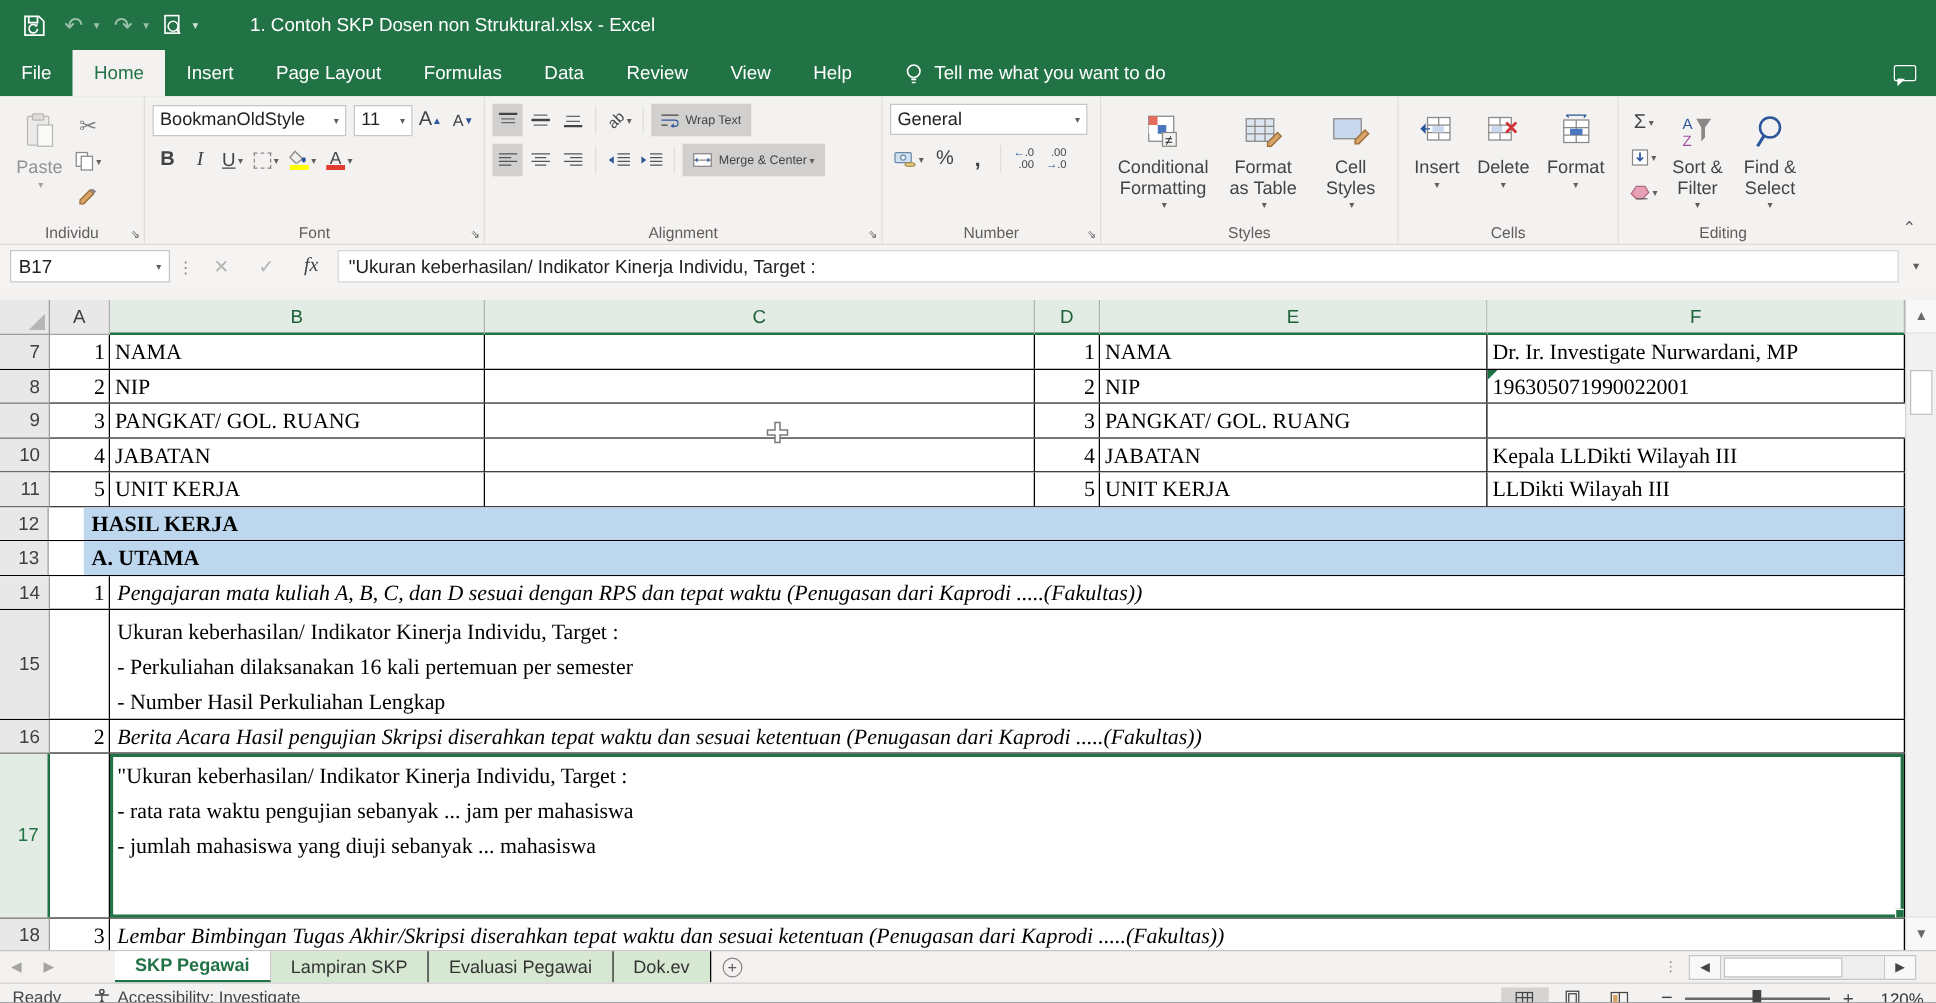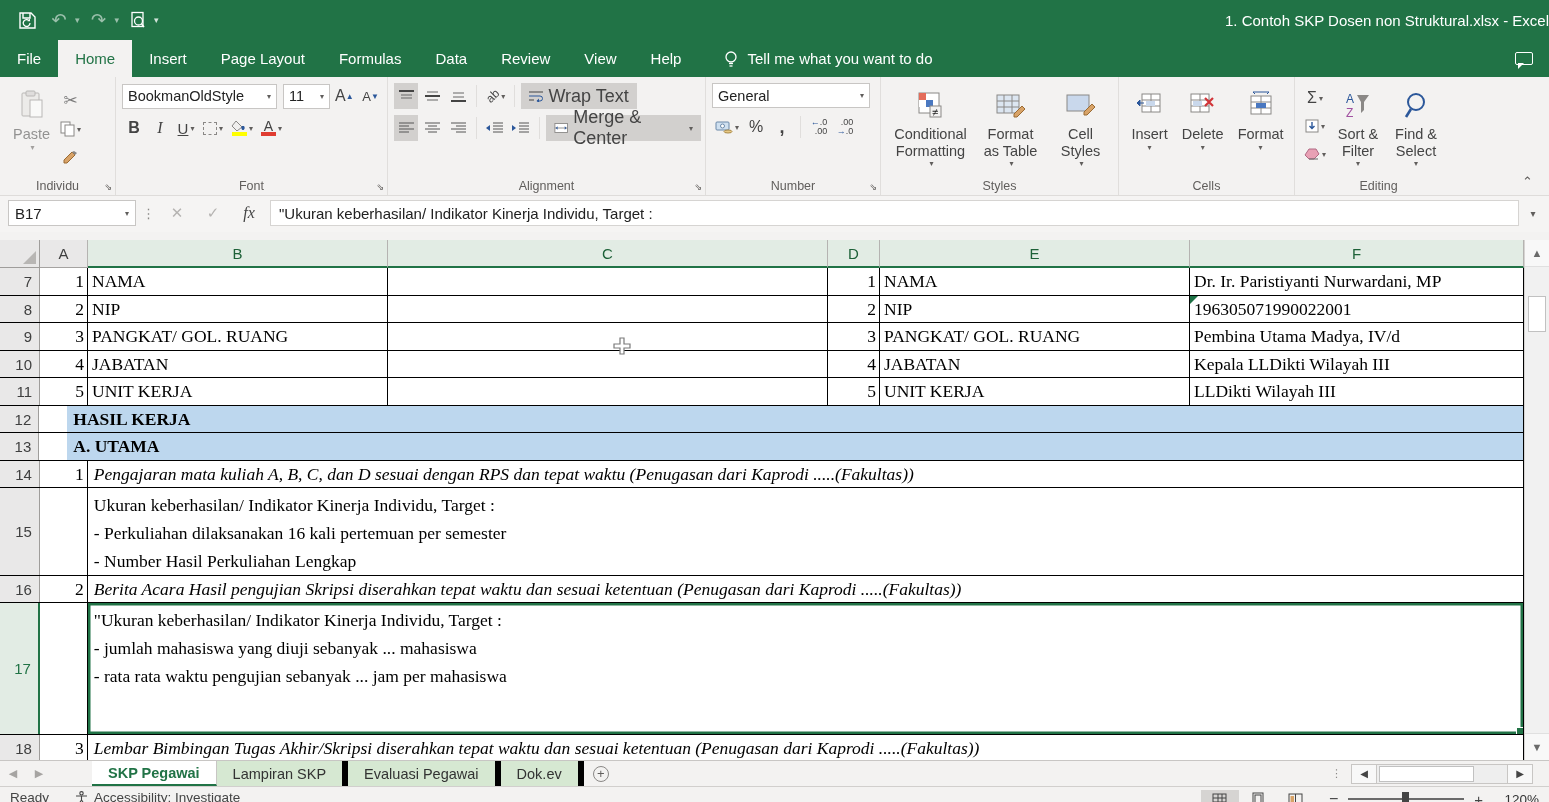--- a/index.html
+++ b/index.html
@@ -7,21 +7,21 @@
   .app{ position:relative; width:1549px; height:802px; background:#f3f2f1; overflow:hidden;
         font-family:"Liberation Sans", sans-serif; font-size:15px; color:#222; }
 
   
   .titlebar{ position:absolute; left:0; top:0; width:1549px; height:40px; background:#217346;
              display:flex; align-items:center; color:#fff; }
   .qat{ display:flex; align-items:center; gap:6px; padding-left:14px; width:200px; }
   .qat .qbtn{ width:26px; height:26px; display:flex; align-items:center; justify-content:center; }
   .qat .dim{ opacity:.55; }
   .mini-arrow{ font-size:9px; opacity:.8; margin-left:-3px; }
-  .title-text{ flex:1; text-align:right; font-size:15px; color:#fff; white-space:nowrap; }
+  .title-text{ flex:1; text-align:left; font-size:15px; color:#fff; white-space:nowrap; }
   .tb-right{ display:flex; align-items:center; gap:0; }
   .user-name{ margin-right:12px; font-size:15px; }
   .avatar{ width:28px; height:28px; border-radius:50%; background:#d6d6d6; color:#555;
            display:flex; align-items:center; justify-content:center; font-size:13px; margin-right:18px; }
   .winbtn{ width:48px; height:40px; display:flex; align-items:center; justify-content:center; color:#fff; }
   .ico-min{ width:11px; height:1px; background:#fff; }
   .ico-restore{ width:10px; height:10px; border:1px solid #fff; position:relative; }
   .ico-restore:before{ content:""; position:absolute; left:2px; top:-4px; width:10px; height:10px; border:1px solid #fff; border-left:none; border-bottom:none; }
   .ico-close{ font-size:19px; line-height:1; }
 
@@ -50,21 +50,21 @@
   .bigbtn{ display:flex; flex-direction:column; align-items:center; justify-content:flex-start; padding:4px 7px 2px; color:#444; text-align:center; line-height:1.15; font-size:14.5px; }
   .bigbtn .bb-icon{ height:36px; display:flex; align-items:center; justify-content:center; margin-bottom:3px; }
   .combo{ background:#fff; border:1px solid #c8c6c4; height:25px; display:flex; align-items:center; padding:0 5px; font-size:14.5px; color:#222; }
   .combo .ddv{ margin-left:auto; padding-left:6px; }
   .fontname{ width:155px; }
   .fontsize{ width:47px; margin-left:4px; }
   .glyph{ font-size:17px; }
   .colorbar{ display:flex; flex-direction:column; align-items:center; line-height:1; }
   .colorbar .bar{ width:15px; height:4px; margin-top:1px; }
   .dotbox{ width:14px; height:13px; border:1px dashed #8a8886; position:relative; }
-  .toggle-lbl{ font-size:18px; }
+  .toggle-lbl{ font-size:10px; }
   .num2{ font-size:9px; line-height:1.05; color:#444; text-align:right; }
   .vsep{ width:1px; background:#e0dedc; margin:2px 4px; align-self:stretch; }
   .collapse{ position:absolute; right:16px; bottom:6px; color:#605e5c; font-size:13px; }
 
   
   .fbar{ position:absolute; left:0; top:196px; width:1549px; height:36px; background:#f5f4f3;
          display:flex; align-items:center; padding:4px 8px 6px 8px; gap:6px; }
   .namebox{ width:128px; height:26px; background:#fff; border:1px solid #c8c6c4; display:flex; align-items:center; padding:0 6px; }
   .namebox .ddv{ margin-left:auto; }
   .fdots{ color:#8a8886; font-size:13px; letter-spacing:1px; }
@@ -103,21 +103,21 @@
   .vs-btn{ height:27px; display:flex; align-items:center; justify-content:center; color:#6a6a6a; font-size:11px; background:#f8f8f8; border-bottom:1px solid #e0e0e0; }
   .vs-btn.bottom{ position:absolute; bottom:0; left:0; right:0; border-top:1px solid #e0e0e0; border-bottom:none; }
   .vs-thumb{ position:absolute; left:3px; right:3px; top:56px; height:36px; background:#fff; border:1px solid #c1c1c1; }
 
   
   .tabstrip{ position:absolute; left:0; top:760px; width:1549px; height:26px; background:#f3f2f1;
              border-top:1px solid #c8c6c4; display:flex; align-items:stretch; }
   .tnav{ width:26px; display:flex; align-items:center; justify-content:center; color:#a6a4a2; font-size:11px; }
   .sheettabs{ display:flex; margin-left:40px; }
   .stab{ display:flex; align-items:center; padding:0 16px; font-size:14.5px; background:#d6e8d2; color:#333;
-         border-right:6px solid #000000; white-space:nowrap; }
+         border-right:1px solid #000000; white-space:nowrap; }
   .stab.active{ background:#fff; color:#217346; font-weight:bold; border-bottom:2px solid #217346; border-right:1px solid #c8c6c4; }
   .newsheet{ width:34px; display:flex; align-items:center; justify-content:center; }
   .plus-circle{ width:16px; height:16px; border:1px solid #8a8886; border-radius:50%; color:#605e5c; font-size:13px; line-height:14px; text-align:center; }
   .tabstrip .spacer{ flex:1; }
   .hdots{ color:#8a8886; font-size:11px; letter-spacing:1px; align-self:center; margin-right:8px; }
   .hscroll{ display:flex; align-items:center; margin-right:16px; gap:0; }
   .hs-btn{ width:26px; height:20px; border:1px solid #c8c6c4; background:#f8f8f8; display:flex; align-items:center; justify-content:center; font-size:10px; color:#444; }
   .hs-track{ width:130px; height:20px; border-top:1px solid #c8c6c4; border-bottom:1px solid #c8c6c4; background:#eee; position:relative; }
   .hs-thumb{ position:absolute; left:2px; top:1px; bottom:1px; width:95px; background:#fff; border:1px solid #c1c1c1; }
 
@@ -587,39 +587,38 @@
         <div class="g-hcell sel" style="width: 310px;">E</div>
         <div class="g-hcell sel" style="width: 334px;">F</div>
       </div>
       <div class="g-row" style="height: 28px;">
         <div class="g-rh">7</div>
         <div class="g-cell c-num" style="width: 48px;">1</div>
         <div class="g-cell c-txt" style="width: 300px;">NAMA</div>
         <div class="g-cell c-txt" style="width: 440px;"></div>
         <div class="g-cell c-num" style="width: 52px;">1</div>
         <div class="g-cell c-txt" style="width: 310px;">NAMA</div>
-        <div class="g-cell c-txt" style="width: 334px;">Dr. Ir. Paristiyanti Nurwardani, MP</div>
+        <div class="g-cell c-txt" style="width: 334px;">Dr. Ir. Investigate Nurwardani, MP</div>
       </div>
       <div class="g-row" style="height: 27px;">
         <div class="g-rh">8</div>
         <div class="g-cell c-num" style="width: 48px;">2</div>
         <div class="g-cell c-txt" style="width: 300px;">NIP</div>
         <div class="g-cell c-txt" style="width: 440px;"></div>
         <div class="g-cell c-num" style="width: 52px;">2</div>
         <div class="g-cell c-txt" style="width: 310px;">NIP</div>
         <div class="g-cell c-txt" style="width: 334px;">196305071990022001<div class="flagTL"></div></div>
       </div>
       <div class="g-row" style="height: 28px;">
         <div class="g-rh">9</div>
         <div class="g-cell c-num" style="width: 48px;">3</div>
         <div class="g-cell c-txt" style="width: 300px;">PANGKAT/ GOL. RUANG</div>
         <div class="g-cell c-txt" style="width: 440px;"></div>
         <div class="g-cell c-num" style="width: 52px;">3</div>
         <div class="g-cell c-txt" style="width: 310px;">PANGKAT/ GOL. RUANG</div>
-        <div class="g-cell c-txt" style="width: 334px;">Pembina Utama Madya, IV/d</div>
       </div>
       <div class="g-row" style="height: 27px;">
         <div class="g-rh">10</div>
         <div class="g-cell c-num" style="width: 48px;">4</div>
         <div class="g-cell c-txt" style="width: 300px;">JABATAN</div>
         <div class="g-cell c-txt" style="width: 440px;"></div>
         <div class="g-cell c-num" style="width: 52px;">4</div>
         <div class="g-cell c-txt" style="width: 310px;">JABATAN</div>
         <div class="g-cell c-txt" style="width: 334px;">Kepala LLDikti Wilayah III</div>
       </div>
@@ -657,22 +656,22 @@
       <div class="g-row" style="height: 27px;">
         <div class="g-rh">16</div>
         <div class="g-cell c-num" style="width: 48px;">2</div>
         <div class="g-cell c-task" style="width: 1440px;">Berita Acara Hasil pengujian Skripsi diserahkan tepat waktu dan sesuai ketentuan (Penugasan dari Kaprodi .....(Fakultas))</div>
       </div>
       <div class="g-row" style="height: 132px;">
         <div class="g-rh sel">17</div>
         <div class="g-cell c-num" style="width: 48px;"></div>
         <div class="g-cell c-detail selcell" style="width: 1440px;">
           <div class="dline">"Ukuran keberhasilan/ Indikator Kinerja Individu, Target :</div>
+          <div class="dline">- rata rata waktu pengujian sebanyak ... jam per mahasiswa</div>
           <div class="dline">- jumlah mahasiswa yang diuji sebanyak ... mahasiswa</div>
-          <div class="dline">- rata rata waktu pengujian sebanyak ... jam per mahasiswa</div>
           <div class="fillhandle"></div>
         </div>
       </div>
       <div class="g-row" style="height: 27px;">
         <div class="g-rh">18</div>
         <div class="g-cell c-num" style="width: 48px;">3</div>
         <div class="g-cell c-task" style="width: 1440px;">Lembar Bimbingan Tugas Akhir/Skripsi diserahkan tepat waktu dan sesuai ketentuan (Penugasan dari Kaprodi .....(Fakultas))</div>
       </div>
     </div>
 

